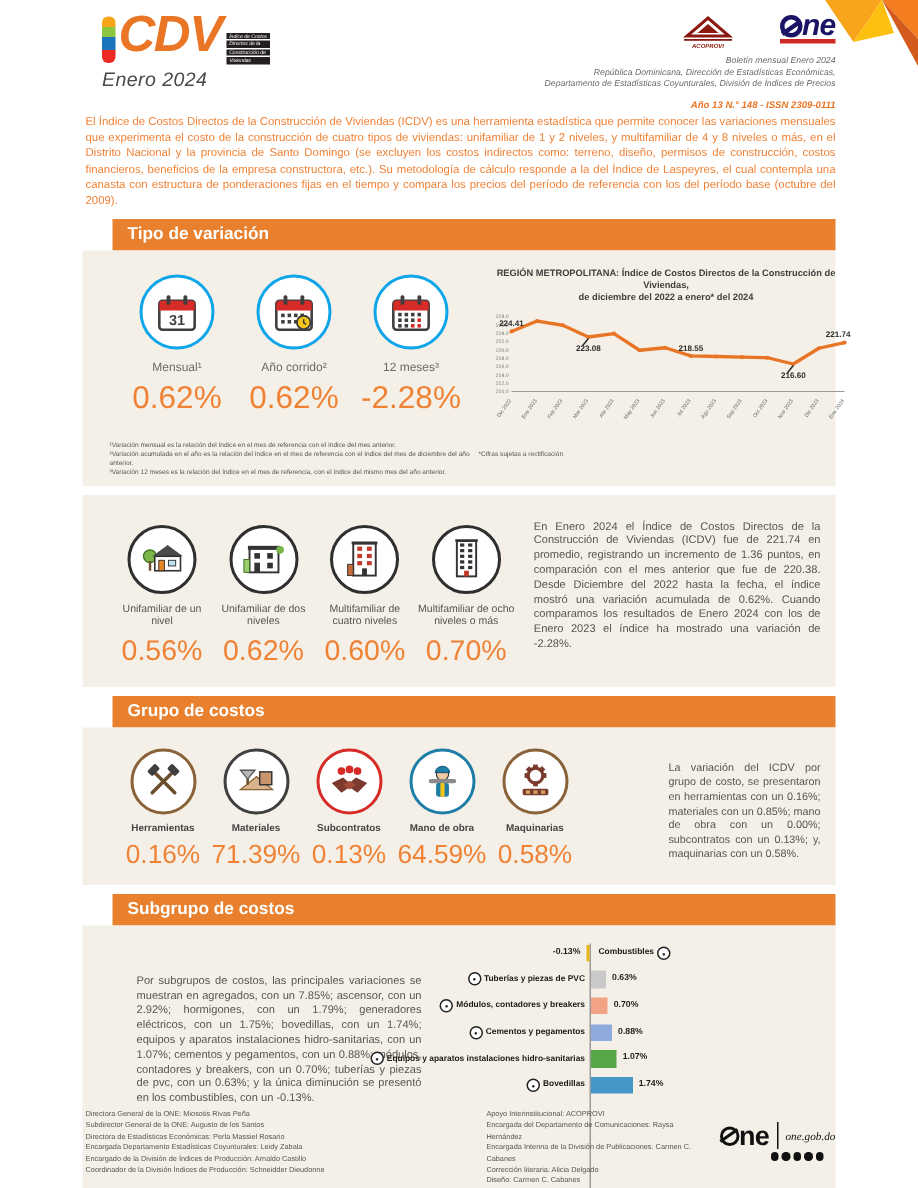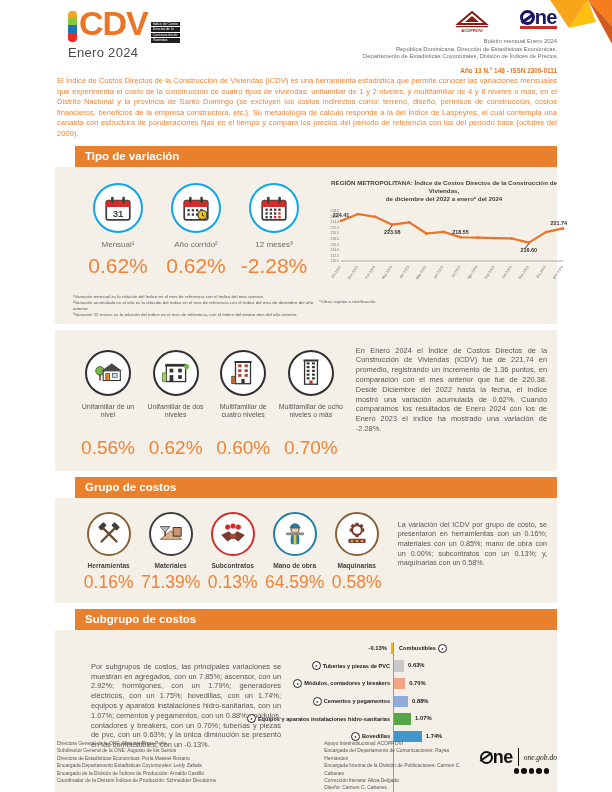--- a/index.html
+++ b/index.html
@@ -4,21 +4,21 @@
 <style>
   * { margin:0; padding:0; box-sizing:border-box; }
   html,body { background:#ffffff; }
   body { width:612px; height:792px; font-family:"Liberation Sans", sans-serif; position:relative; overflow:hidden; }
   .page { width:612px; height:792px; position:relative; background:#ffffff; }
 
   
   .corner { position:absolute; top:0; right:0; }
 
   
-  .header { position:relative; padding:10px 55px 0 68px; height:68px; }
+  .header { position:relative; padding:10px 55px 0 68px; height:68px;font-style:italic; }
   .logo-block { position:absolute; left:68px; top:8px; }
   .logo-row { display:flex; align-items:flex-start; }
   .i-bar { display:inline-block; width:9px; height:31px; border-radius:4px; margin-right:2px; margin-top:3px;
     background:linear-gradient(180deg,#f9a51a 0%,#f9a51a 22%,#8cc63f 22%,#8cc63f 45%,#1b75bb 45%,#1b75bb 72%,#ee2a24 72%,#ee2a24 100%); }
   .logo-text { font-size:34px; line-height:31px; font-weight:bold; color:#e97525; letter-spacing:-1px; }
   .logo-tag { margin-left:3px; margin-top:14px; }
   .logo-tag div { background:#231f20; color:#fff; font-size:3.4px; line-height:4.4px; padding:0 2px; margin-bottom:1px; white-space:nowrap; }
   .period { font-size:13px; color:#4a4a4a; margin-top:1px; letter-spacing:0.3px; }
   .header-right { position:absolute; right:55px; top:10px; text-align:right; }
   .logos-row { display:flex; justify-content:flex-end; align-items:flex-start; gap:28px; margin-bottom:4px; }
@@ -51,33 +51,33 @@
   .sec1-right { width:250px; padding-top:6px; }
   .chart-title { text-align:center; font-size:6.2px; line-height:8px; font-weight:bold; color:#3f3f3f; }
   .chart-foot { font-size:4.4px; color:#555; margin-top:4px; }
 
   
   .sec2-body { display:flex; }
   .sec2-left { width:288px; display:flex; justify-content:space-between; padding:14px 6px 6px 12px; }
   .viv-item { width:66px; text-align:center; }
   .viv-item .icon-circle { width:46px; height:46px; border:2.5px solid #2f2f2f; }
   .viv-label { font-size:7px; line-height:8.6px; color:#555; margin-top:7px; }
-  .viv-value { font-size:19px; color:#f08236; margin-top:17px; }
+  .viv-value { font-size:19px; color:#f08236; margin-top:4px; }
   .sec2-right { width:200px; padding:10px 2px 0 6px; }
   .sec2-right p { font-size:7.4px; line-height:9.8px; color:#555; text-align:justify; margin-bottom:6px; }
 
   
   .sec3-body { display:flex; }
   .sec3-left { width:330px; display:flex; justify-content:flex-end; padding:8px 4px 4px 8px; }
   .grp-item { width:62px; text-align:center; }
   .grp-item .icon-circle { width:44px; height:44px; border-width:2px; border-style:solid; }
   .grp-label { font-size:6.6px; color:#444; margin-top:6px; font-weight:bold; }
   .grp-value { font-size:17.5px; color:#f08236; margin-top:3px; }
   .sec3-right { width:158px; padding:16px 2px 0 6px; }
-  .sec3-right p { font-size:7.2px; line-height:9.6px; color:#555; text-align:justify; }
+  .sec3-right p { font-size:7.2px; line-height:9.6px; color:#555; text-align:justify;margin-left:48px; }
 
   
   .sec4-body { display:flex; border-bottom:3px solid #e8802d; min-height:178px; }
   .sec4-left { width:228px; padding:26px 4px 0 28px; }
   .sec4-left p { font-size:7.4px; line-height:9.8px; color:#555; text-align:justify; }
   .sec4-right { width:262px; position:relative; margin-left:2px; padding-top:4px; }
   .bar-chart { position:relative; width:262px; height:176px; }
   .bar-axis { position:absolute; width:1px; background:#9a9a9a; top:2px; bottom:2px; }
   .bar-row { position:absolute; left:0; width:262px; height:17.6px; }
   .bar-label { position:absolute; top:4px; font-size:5.6px; font-weight:bold; color:#1a1a1a; white-space:nowrap; display:flex; align-items:center; gap:2px; }

